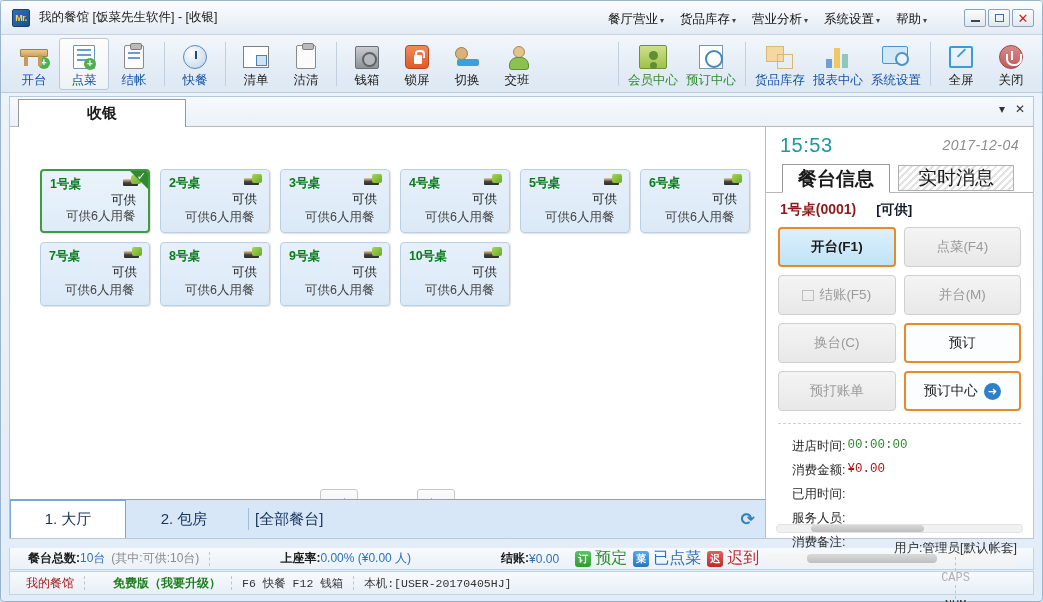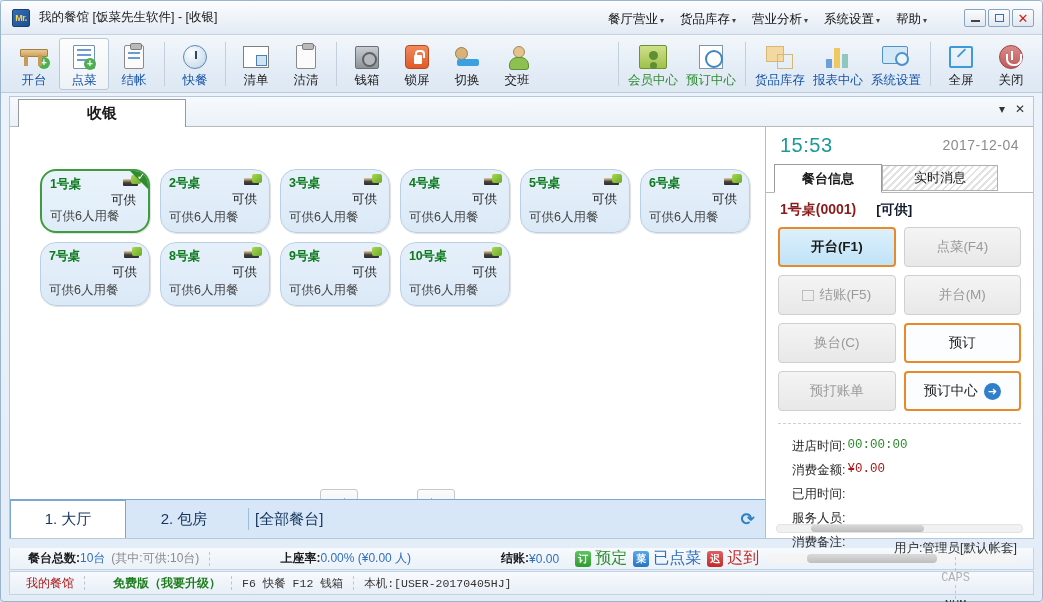--- a/index.html
+++ b/index.html
@@ -156,38 +156,38 @@
     border-left: 1px solid #bcbcbc;
     position: relative;
   }
 
   
   .tables { position: absolute; left: 30px; top: 42px; right: 10px; display: flex; flex-wrap: wrap; gap: 9px 10px; }
   .tcard {
     width: 110px; height: 64px;
     background: linear-gradient(180deg,#e6f0fa 0%,#dbe9f7 100%);
     border: 1px solid #b9cfe4;
-    border-radius: 16px;
+    border-radius: 4px;
     position: relative;
     box-shadow: 1px 1px 1px rgba(0,0,0,0.12);
     cursor: default;
     overflow: hidden;
   }
   .tcard.selected { border: 2px solid #3f9b3f; background: linear-gradient(180deg,#e9f3fb,#dfecf8); }
   .tcard .tname {
     position: absolute; left: 8px; top: 5px;
     font-size: 12.5px; font-weight: bold; color: #0d7a1e;
     letter-spacing: -0.3px;
   }
   .tcard .tstatus {
     position: absolute; right: 12px; top: 21px;
     font-size: 12.5px; color: #222;
   }
   .tcard .tseat {
-    position: absolute; left: 8px; bottom: 6px;
+    position: absolute; left: 24px; bottom: 6px;
     font-size: 12.5px; color: #444;
   }
   .tcard .flagicon {
     position: absolute; right: 8px; top: 4px; width: 17px; height: 13px;
   }
   .tcard .flagicon:before {
     content:""; position:absolute; left:0; top:4px; width:15px; height:7px;
     background: linear-gradient(180deg,#f0cf92,#3f3f3f 55%,#2e2e2e);
     border-radius: 1px;
   }
@@ -231,27 +231,28 @@
     background: #fff; border: 1px solid #7ba7d4; border-bottom: none;
     color: #15335c; font-weight: normal;
   }
   .area-div { width: 1px; height: 22px; background: #9dbedd; margin: 0 6px 8px 6px; }
   .area-all { font-size: 15px; color: #15335c; padding-bottom: 9px; }
   .refresh-ic { margin-left: auto; margin-right: 10px; margin-bottom: 8px; color: #2f7fc1; font-size: 17px; font-weight: bold; }
 
   
   .clockrow { height: 36px; display: flex; align-items: center; padding: 0 14px; }
   .rclock { font-size: 20px; color: #1b9a9a; font-family: "Liberation Sans", sans-serif; letter-spacing: 0.5px; }
-  .rdate { margin-left: auto; font-size: 14px; color: #8c8c8c; letter-spacing: 0.5px; }
+  .rdate { margin-left: auto; font-size: 14px; color: #8c8c8c; letter-spacing: 0.5px; font-style: italic; }
   .rtabs { display: flex; height: 30px; padding-left: 8px; border-bottom: 1px solid #b8b8b8; align-items: flex-end; }
   .rtab {
     height: 29px; width: 108px;
     display: flex; align-items: center; justify-content: center;
-    font-size: 13px; font-weight: bold; color: #1a1a1a;
+    font-size: 19px; font-weight: bold; color: #1a1a1a;
     border: 1px solid transparent;
+    margin-left: 8px;
   }
   .rtab.active { background: #fff; border: 1px solid #9a9a9a; border-bottom-color: #fff; margin-bottom: -1px; }
   .rtab.inactive {
     font-weight: normal;
     border: 1px solid #b0b0b0;
     background-image: repeating-linear-gradient(135deg,#fff 0 3px,#e2e2e2 3px 5px);
     margin-bottom: 1px; height: 26px; width: 116px;
   }
   .rtitle { padding: 8px 14px 4px; display: flex; align-items: baseline; }
   .rtitle .tn { font-size: 14px; font-weight: bold; color: #8b1a1a; }

